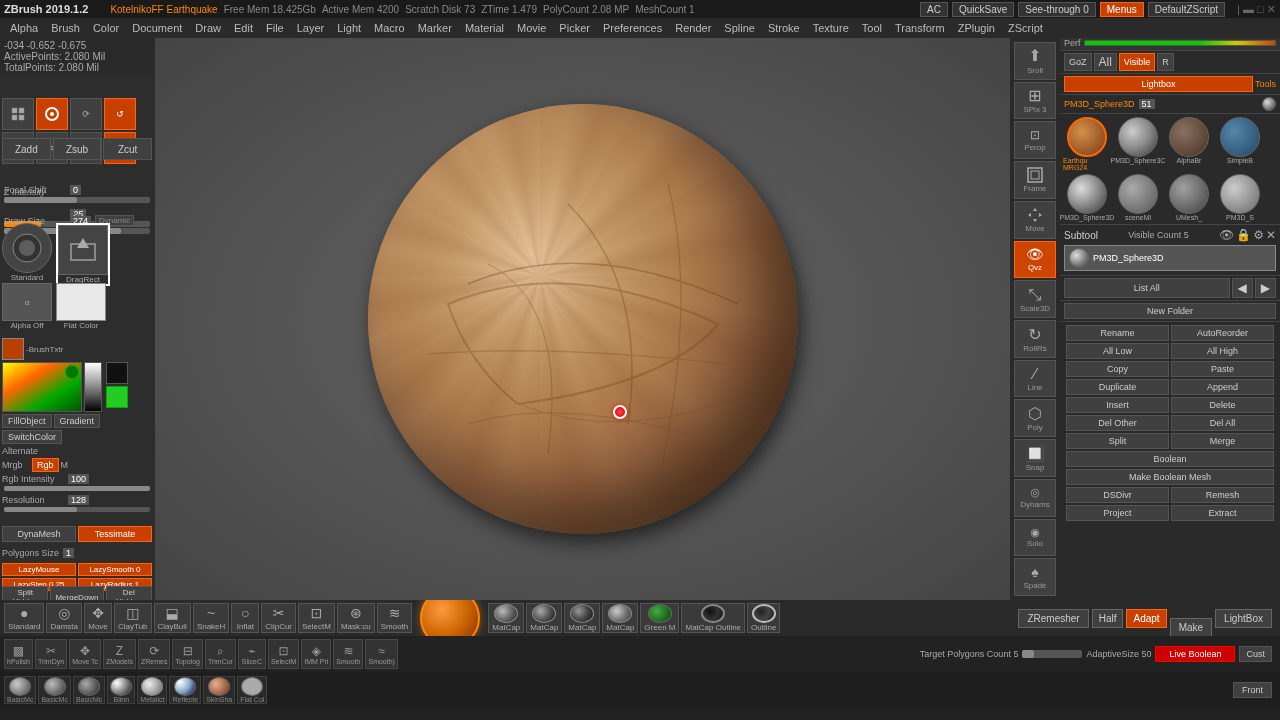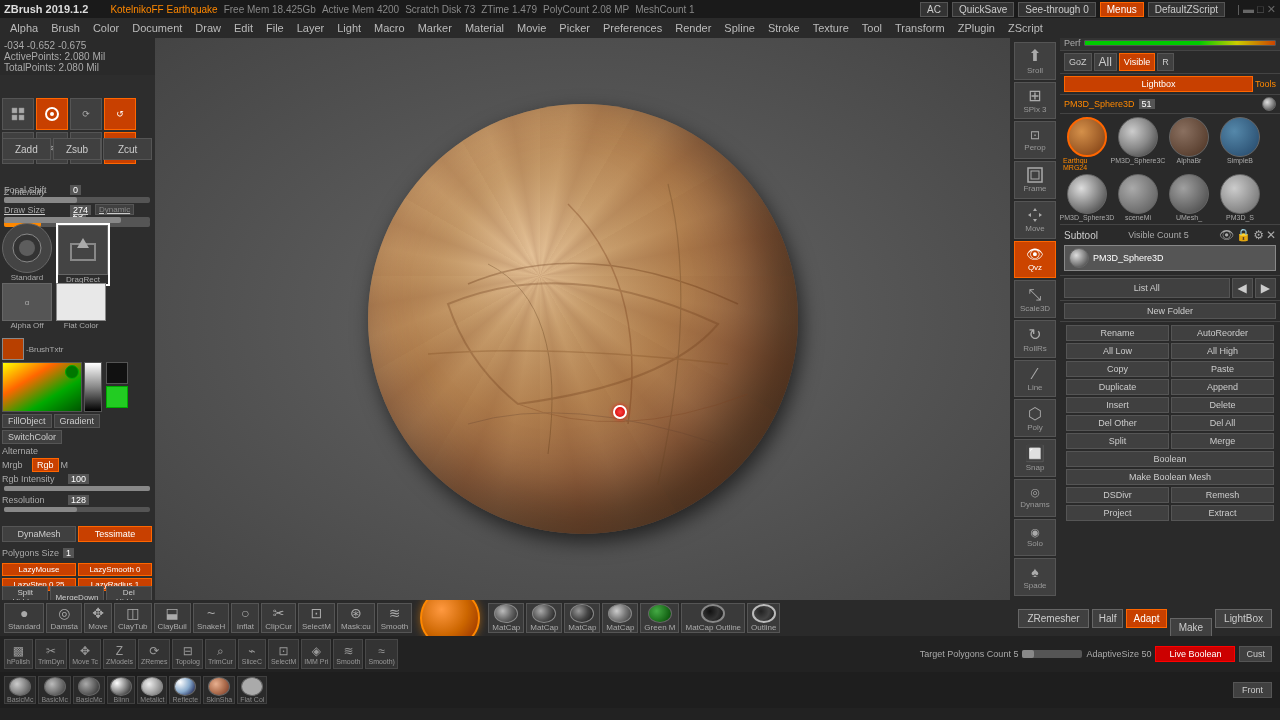--- a/index.html
+++ b/index.html
@@ -454,21 +454,21 @@
   <div style="position:absolute;top:145px;left:2px;width:150px;">
     <div style="display:flex;align-items:center;padding:2px 2px;gap:4px;">
       <span style="font-size:9px;color:#aaa;min-width:62px;">Focal Shift</span>
       <span style="font-size:9px;color:#fff;background:#555;padding:0 3px;">0</span>
     </div>
     <div style="height:6px;background:#555;margin:0 2px;border-radius:2px;">
       <div style="width:50%;height:100%;background:#888;border-radius:2px;"></div>
     </div>
   </div>
 
-  <div style="position:absolute;top:164px;left:2px;width:150px;text-decoration:underline;">
+  <div style="position:absolute;top:175px;left:2px;width:150px;">
     <div style="display:flex;align-items:center;padding:2px 2px;gap:4px;">
       <span style="font-size:9px;color:#aaa;min-width:62px;">Draw Size</span>
       <span style="font-size:9px;color:#fff;background:#555;padding:0 3px;">274</span>
       <span style="font-size:8px;color:#888;background:#404040;padding:0 3px;border:1px solid #555;">Dynamic</span>
     </div>
     <div style="height:6px;background:#555;margin:0 2px;border-radius:2px;">
       <div style="width:80%;height:100%;background:#888;border-radius:2px;"></div>
     </div>
   </div>
 

